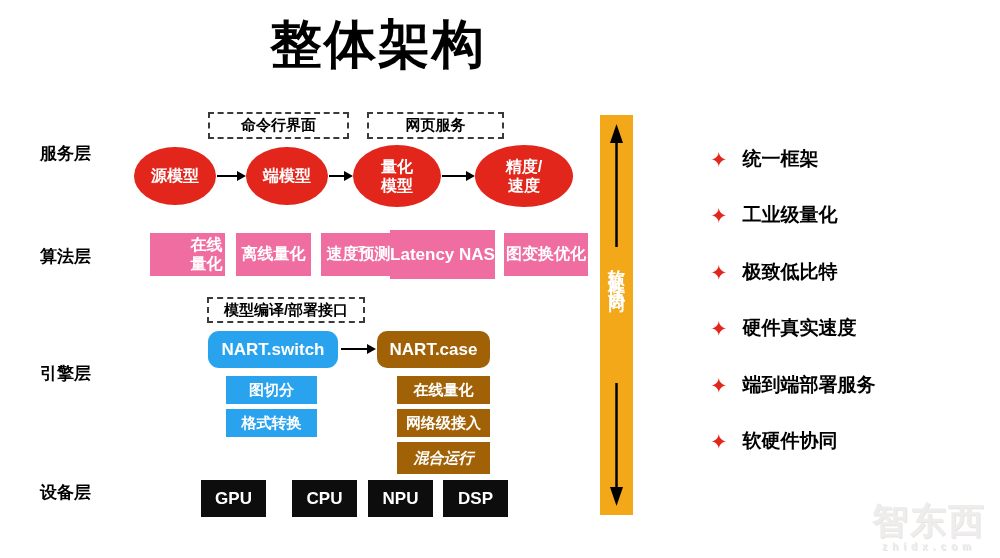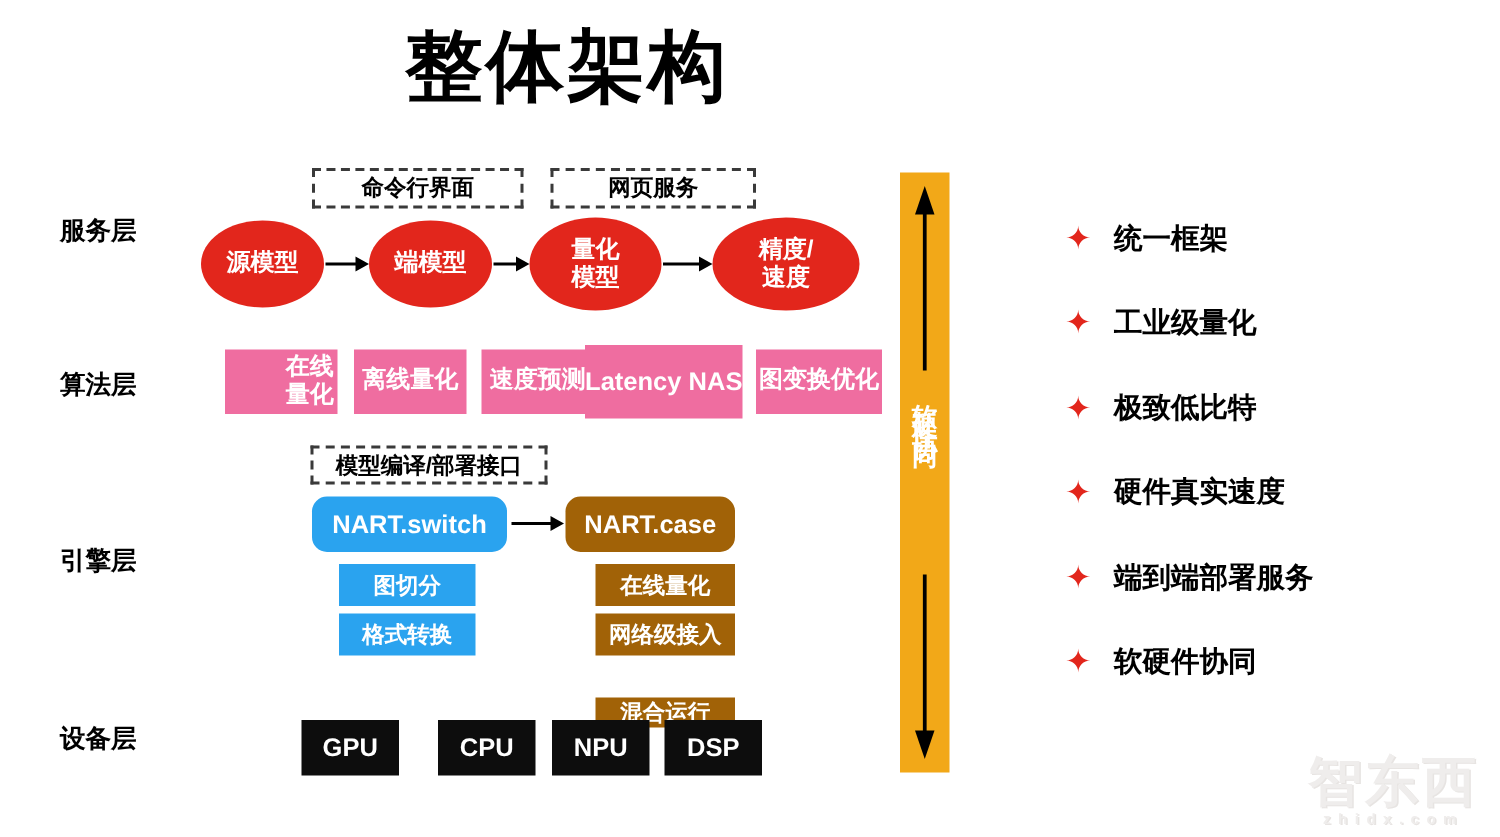--- a/index.html
+++ b/index.html
@@ -105,30 +105,30 @@
   <div class="harrow" style="left:442px; top:175px; width:25px;"></div>
 
   <div class="algo-box" style="left:150px; top:233px; width:75px; height:43px;padding-left:38px;">在线量化</div>
   <div class="algo-box" style="left:236px; top:233px; width:75px; height:43px;">离线量化</div>
   <div class="algo-box" style="left:321px; top:233px; width:75px; height:43px;">速度预测</div>
   <div class="algo-box" style="left:390px; top:230px; width:105px; height:49px; font-size:17px;">Latency NAS</div>
   <div class="algo-box" style="left:504px; top:233px; width:84px; height:43px; white-space:nowrap;">图变换优化</div>
 
   <div class="dashed-box" style="left:207px; top:297px; width:158px; height:26px;">模型编译/部署接口</div>
 
-  <div class="nart-box blue" style="left:208px; top:331px; width:130px; height:37px;">NART.switch</div>
+  <div class="nart-box blue" style="left:208px; top:331px; width:130px; height:37px;border-radius:11px;">NART.switch</div>
   <div class="nart-box green" style="left:377px; top:331px; width:113px; height:37px;">NART.case</div>
   <div class="harrow" style="left:341px; top:348px; width:27px;"></div>
 
   <div class="sub-box blue" style="left:226px; top:376px; width:91px; height:28px;">图切分</div>
   <div class="sub-box blue" style="left:226px; top:409px; width:91px; height:28px;">格式转换</div>
 
   <div class="sub-box green" style="left:397px; top:376px; width:93px; height:28px;">在线量化</div>
   <div class="sub-box green" style="left:397px; top:409px; width:93px; height:28px;">网络级接入</div>
-  <div class="sub-box green" style="left:397px; top:465px; width:93px; height:20px;">混合运行</div>
+  <div class="sub-box green" style="left:397px; top:442px; width:93px; height:32px;font-style:italic;">混合运行</div>
 
   <div class="dev-box" style="left:201px;">GPU</div>
   <div class="dev-box" style="left:292px;">CPU</div>
   <div class="dev-box" style="left:368px;">NPU</div>
   <div class="dev-box" style="left:443px;">DSP</div>
 
   <div class="hw-bar">
     <svg width="33" height="400" viewBox="0 0 33 400">
       <line x1="16.5" y1="26" x2="16.5" y2="132" stroke="#000" stroke-width="2.5"></line>
       <polygon points="16.5,9 10,28 23,28" fill="#000"></polygon>

